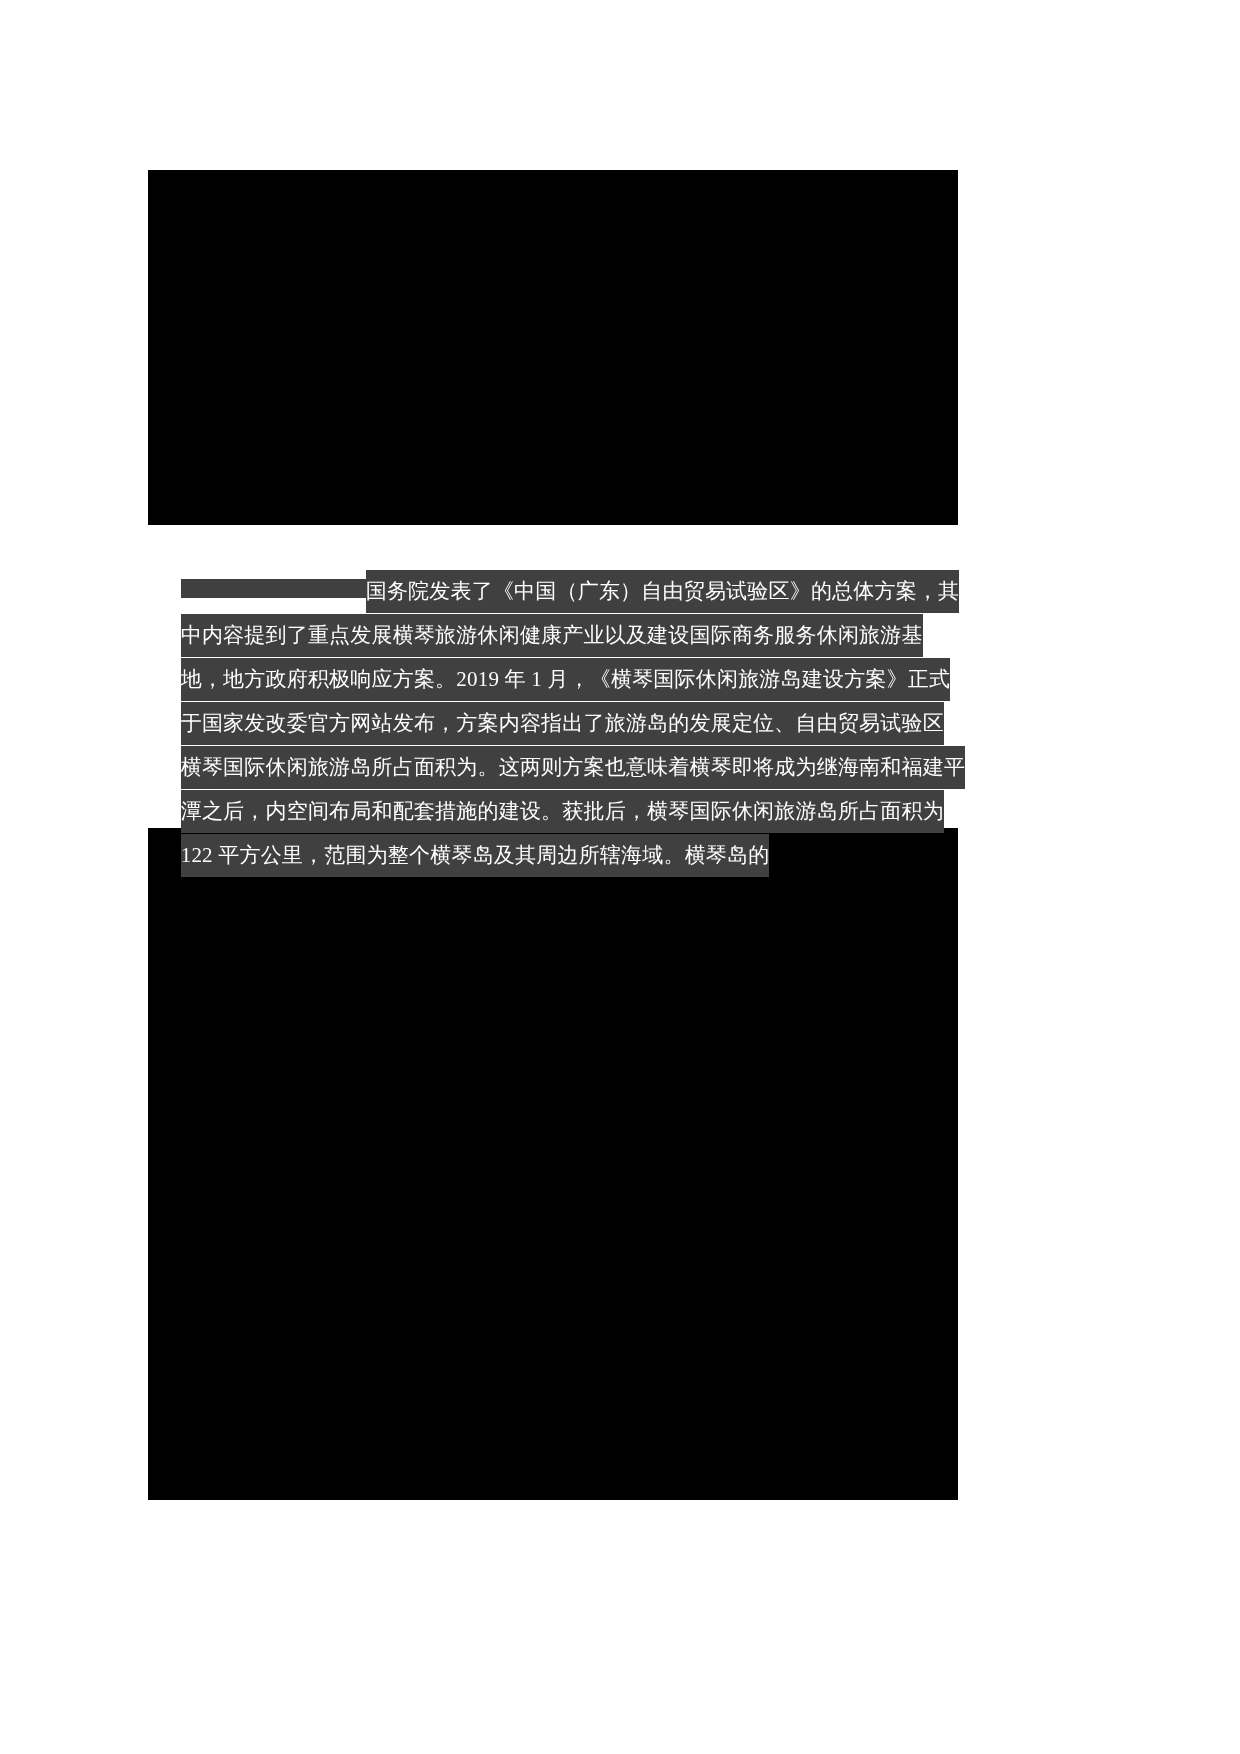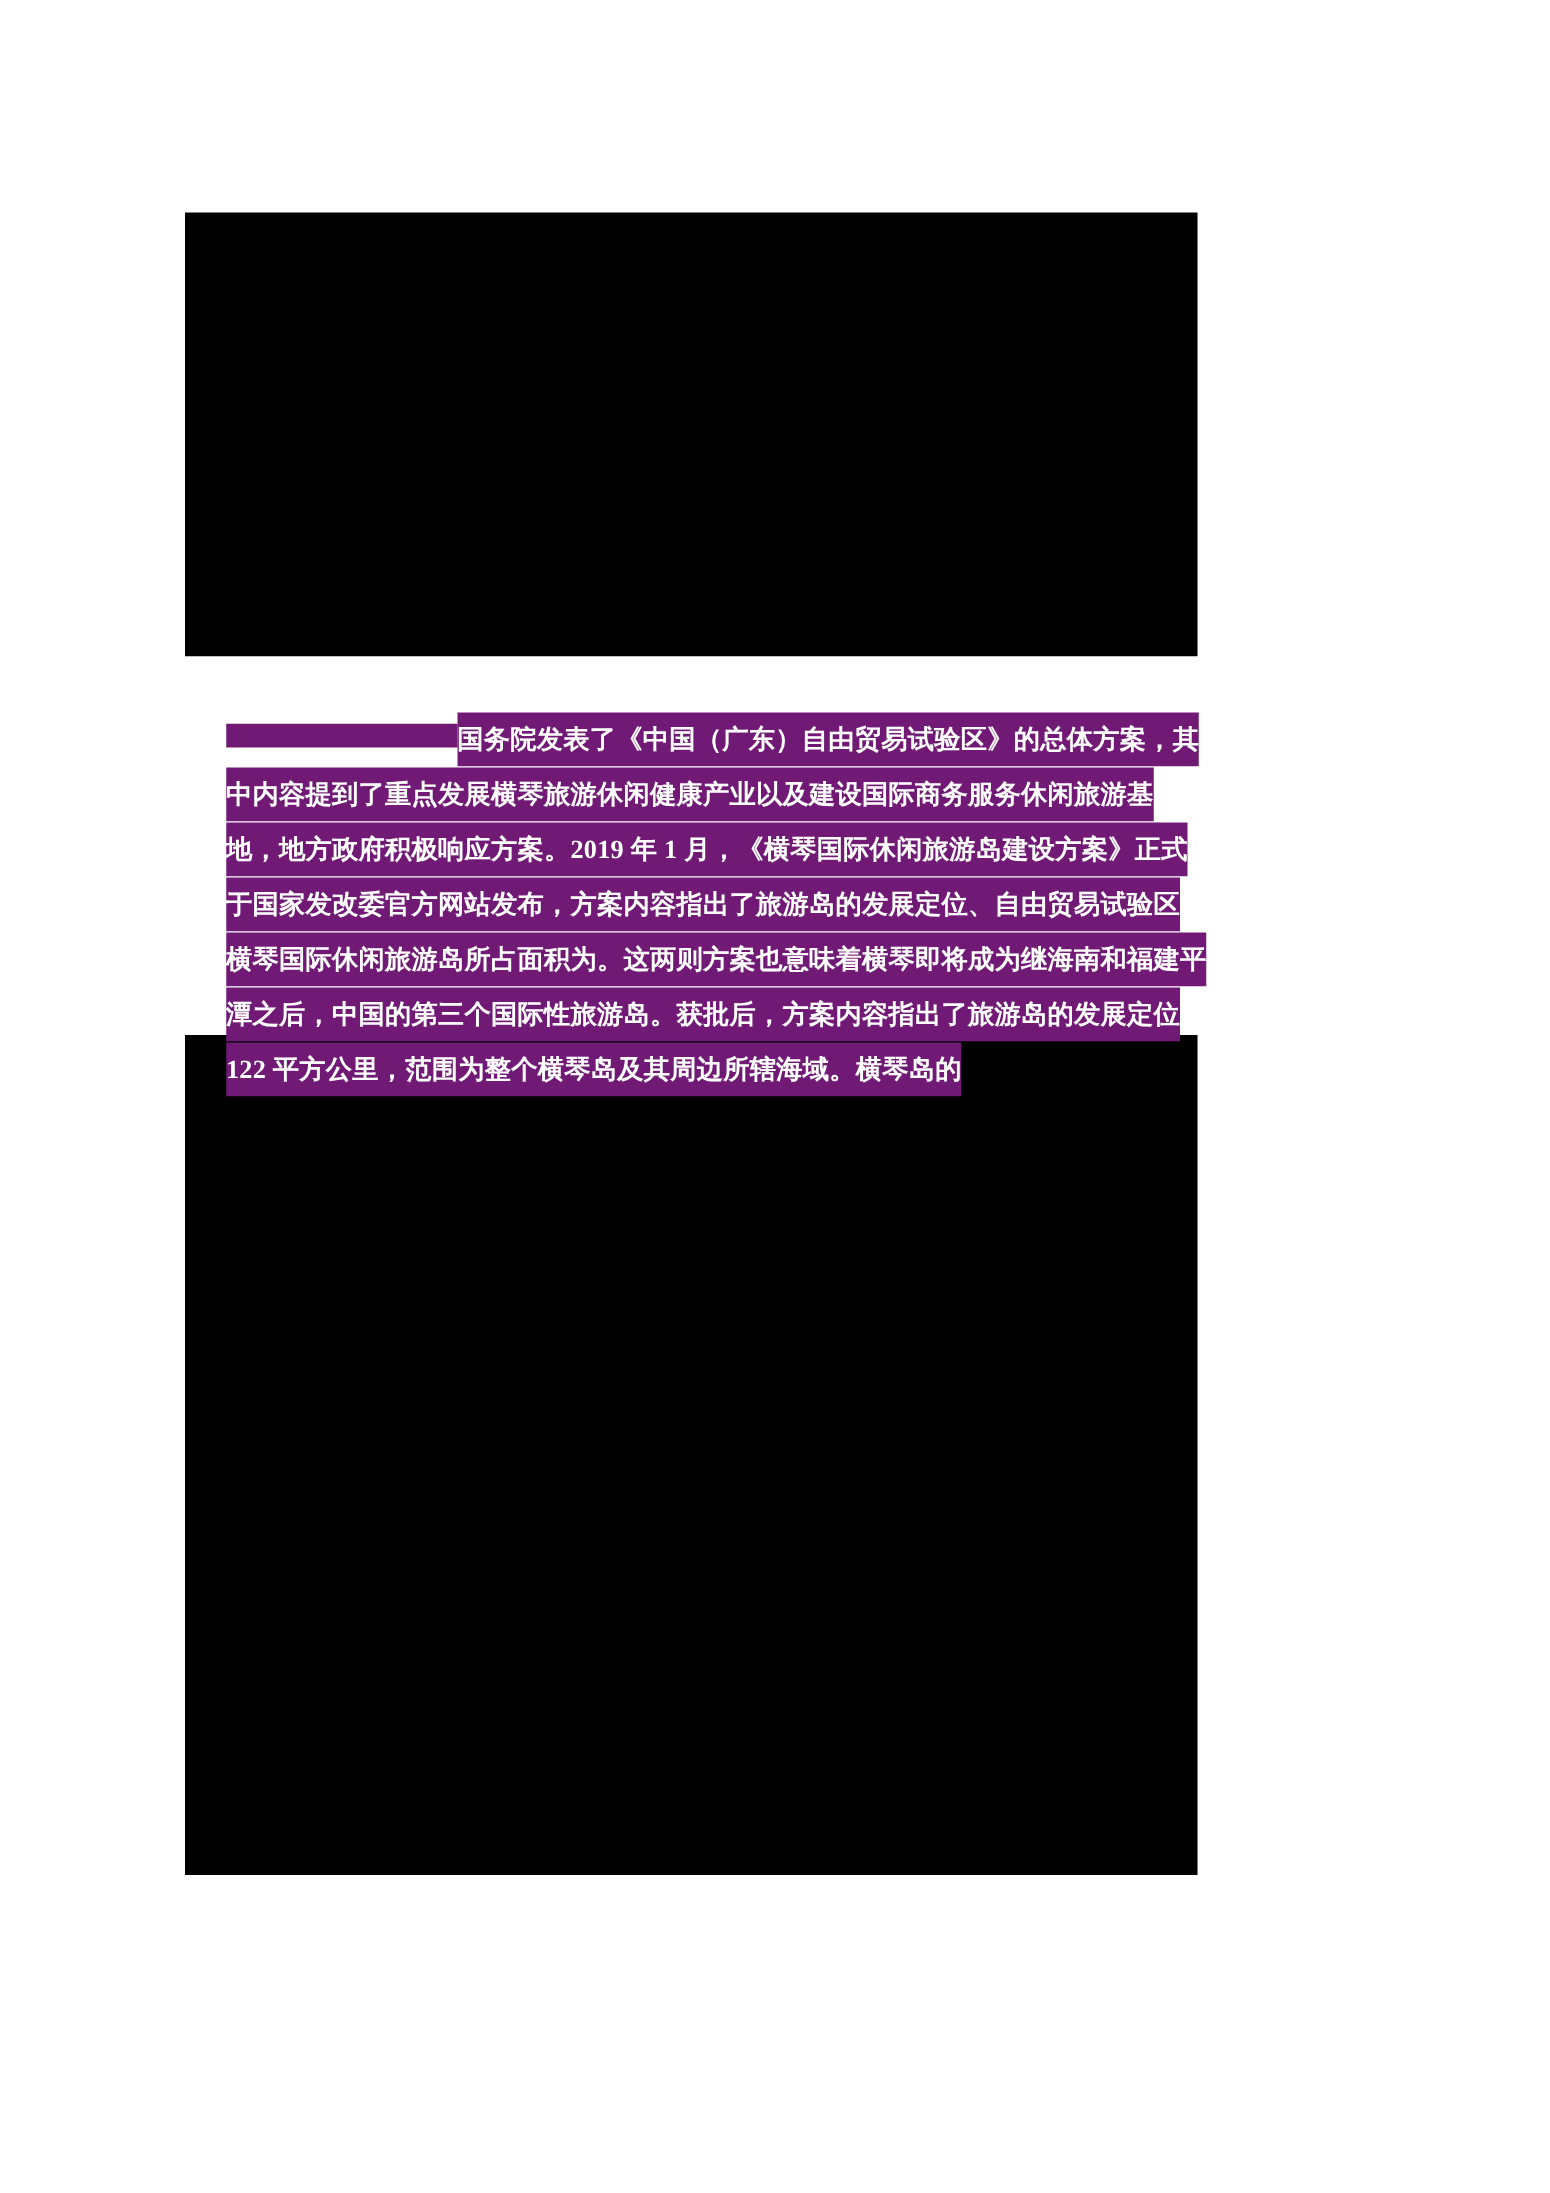--- a/index.html
+++ b/index.html
@@ -53,26 +53,25 @@
     text-justify: inter-ideograph;
     letter-spacing: 0.2px;
   }
   .body-text .line {
     display: block;
     white-space: pre;
     height: 44px;
     line-height: 44px;
   }
   .body-text .line > span {
-    background: #701a75;
+    background: #404040;
     color: #ffffff;
     box-decoration-break: clone;
     -webkit-box-decoration-break: clone;
     padding: 9px 0 10px 0;
-    font-weight: bold;
   }
   .line-indent {
     padding-left: 0;
   }
   .indent-space {
     display: inline-block;
     width: 185px;
     background: #000000;
   }
 </style>
@@ -95,20 +94,20 @@
     <div class="line">
       <span>地，地方政府积极响应方案。2019 年 1 月，《横琴国际休闲旅游岛建设方案》正式</span>
     </div>
     <div class="line">
       <span>于国家发改委官方网站发布，方案内容指出了旅游岛的发展定位、自由贸易试验区</span>
     </div>
     <div class="line">
       <span>横琴国际休闲旅游岛所占面积为。这两则方案也意味着横琴即将成为继海南和福建平</span>
     </div>
     <div class="line">
-      <span>潭之后，中国的第三个国际性旅游岛。获批后，方案内容指出了旅游岛的发展定位</span>
+      <span>潭之后，内空间布局和配套措施的建设。获批后，横琴国际休闲旅游岛所占面积为</span>
     </div>
     <div class="line">
       <span>122 平方公里，范围为整个横琴岛及其周边所辖海域。横琴岛的</span>
     </div>
   </div>
 
 </div>
 
 </body></html>

